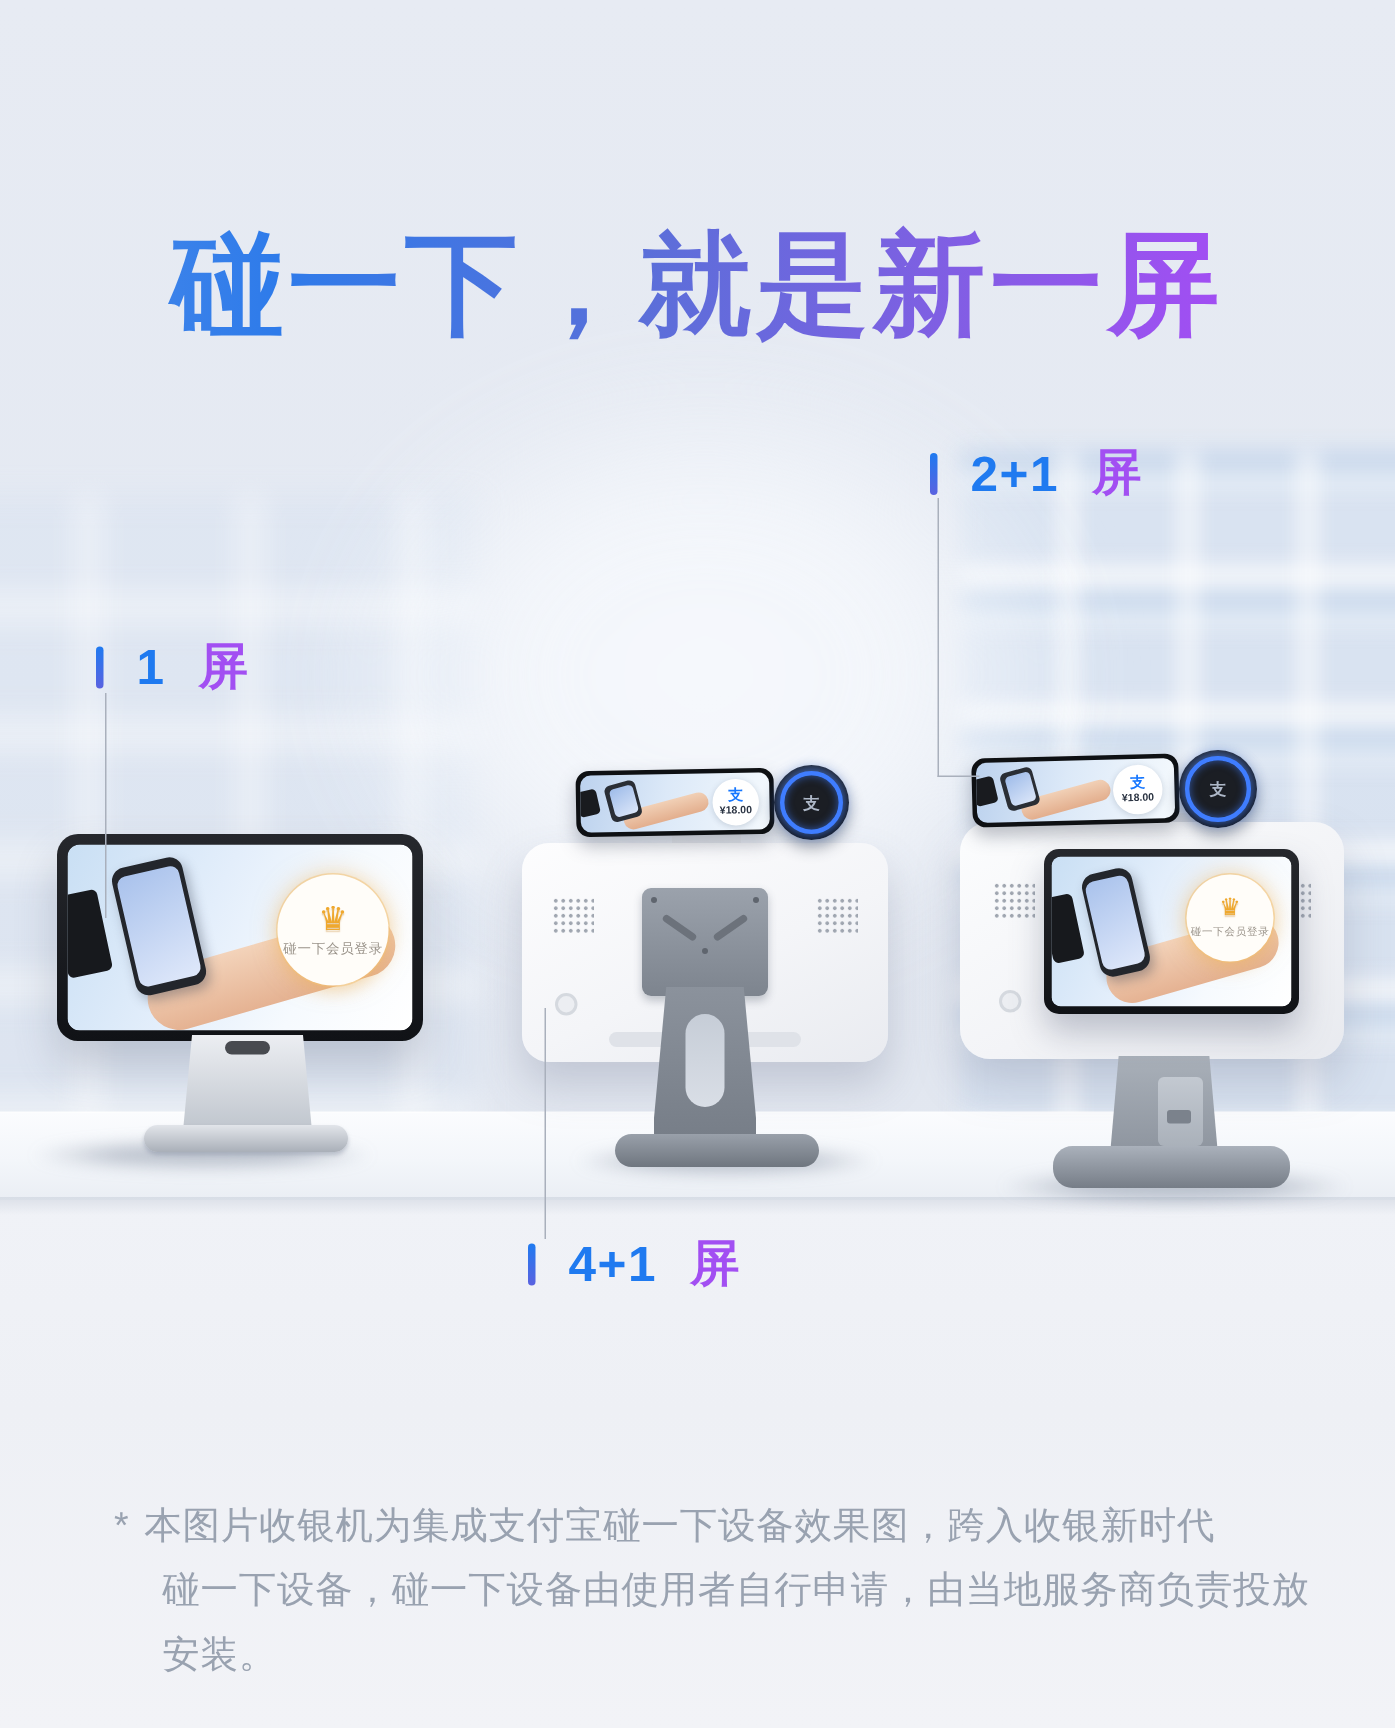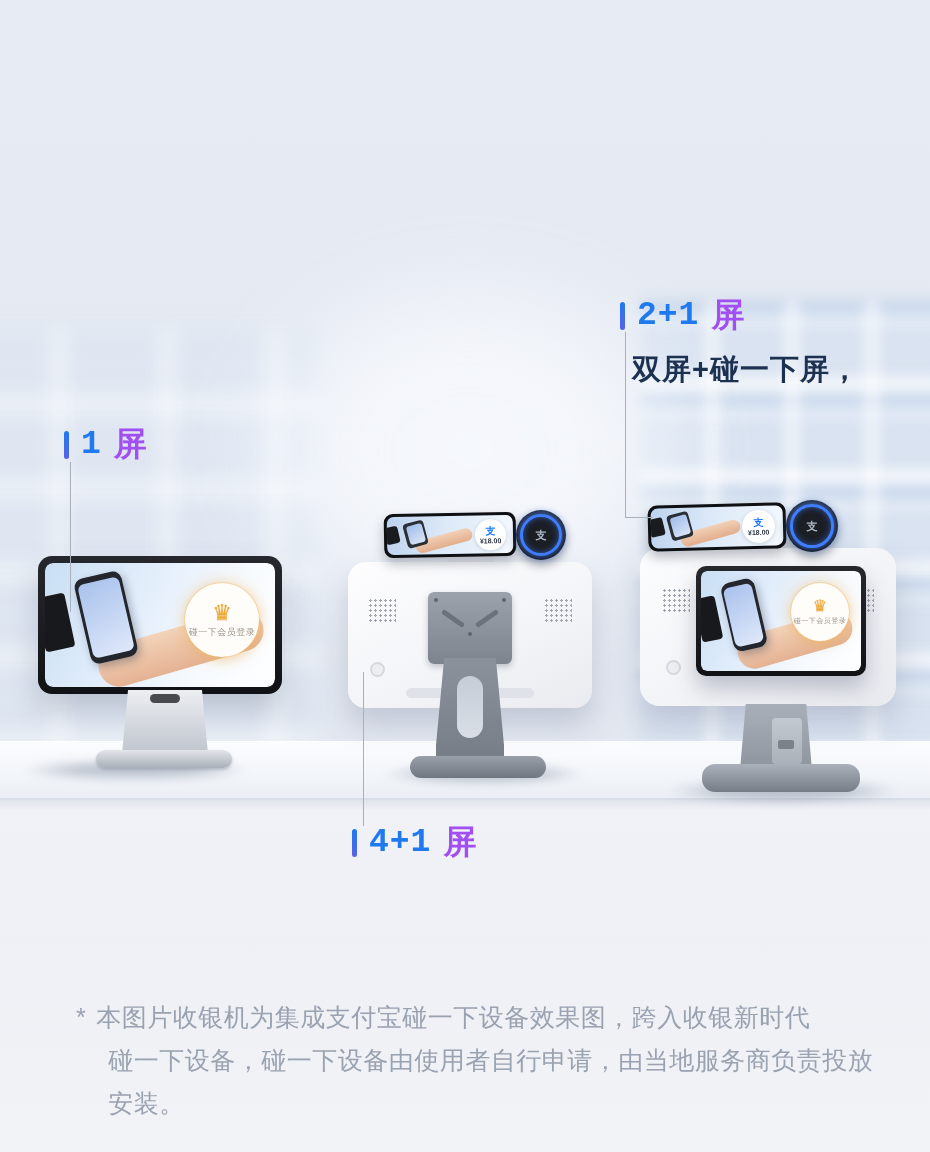--- a/index.html
+++ b/index.html
@@ -35,21 +35,21 @@
   }
   
   .title{
     position:absolute;left:0;top:140px;width:100%;margin:0;text-align:center;z-index:30;
     font-size:75px;font-weight:800;letter-spacing:3px;
     background:linear-gradient(92deg,#4e8ce9 0%,#2e7bea 20%,#5a6fd9 46%,#7d60e2 66%,#a04ff2 86%,#ae4bf8 100%);
     -webkit-background-clip:text;background-clip:text;color:transparent;
   }
   
   .callout{position:absolute;z-index:40;}
-  .co-head{display:flex;align-items:center;gap:12px;font-family:Liberation Mono, monospace;}
+  .co-head{display:flex;align-items:center;gap:22px;}
   .co-marker{width:5px;height:28px;border-radius:2.5px;background:linear-gradient(180deg,#1f7af0,#5a62e0);}
   .co-num{font-size:33px;font-weight:800;color:#1f7af0;letter-spacing:1px;}
   .co-ping{font-size:33px;font-weight:800;color:#a24ff2;}
   .co-desc{margin-top:9px;margin-left:12px;font-size:29px;font-weight:700;color:#1c3150;line-height:44px;letter-spacing:1px;}
   .co-one{left:64px;top:422px;}
   .co-two-plus-one{left:620px;top:293px;}
   .co-one-plus-one{left:352px;top:820px;}
   
   .pline{position:absolute;background:#a9b0bc;z-index:50;}
   .pline-v{width:1px;}
@@ -157,20 +157,21 @@
 <body>
 
 <div class="stage">
 
   <div class="bg-shape bg-left-soft"></div>
   <div class="bg-shape bg-left-uprights"></div>
   <div class="bg-shape bg-right-shelves"></div>
   <div class="bg-shape bg-right-uprights"></div>
   <div class="bg-shape bg-mid-glow"></div>
 
+  <h1 class="title">碰一下，就是新一屏</h1>
 
   <div class="counter-surface"></div>
   <div class="counter-lip"></div>
   <div class="counter-front"></div>
 
   <div class="dev-shadow" style="left:22px;top:760px;width:226px;height:20px;"></div>
   <div class="dev-shadow" style="left:384px;top:764px;width:200px;height:20px;"></div>
   <div class="dev-shadow" style="left:668px;top:780px;width:230px;height:22px;"></div>
 
   <div class="dev dev-left">
@@ -298,21 +299,20 @@
     </div>
   </div>
 
   <div class="callout co-two-plus-one">
     <div class="co-head">
       <span class="co-marker"></span>
       <span class="co-num">2+1</span>
       <span class="co-ping">屏</span>
     </div>
     <div class="co-desc">
-      <div>双屏+碰一下屏，</div>
     </div>
   </div>
 
   <div class="callout co-one-plus-one">
     <div class="co-head">
       <span class="co-marker"></span>
       <span class="co-num">4+1</span>
       <span class="co-ping">屏</span>
     </div>
     <div class="co-desc">

